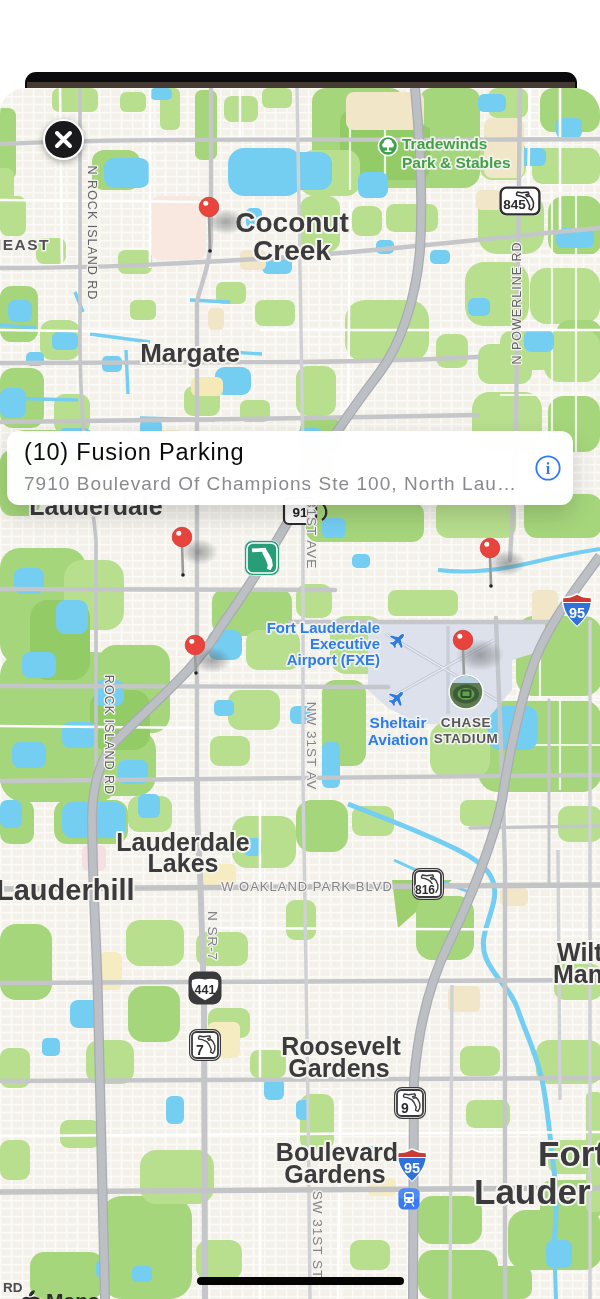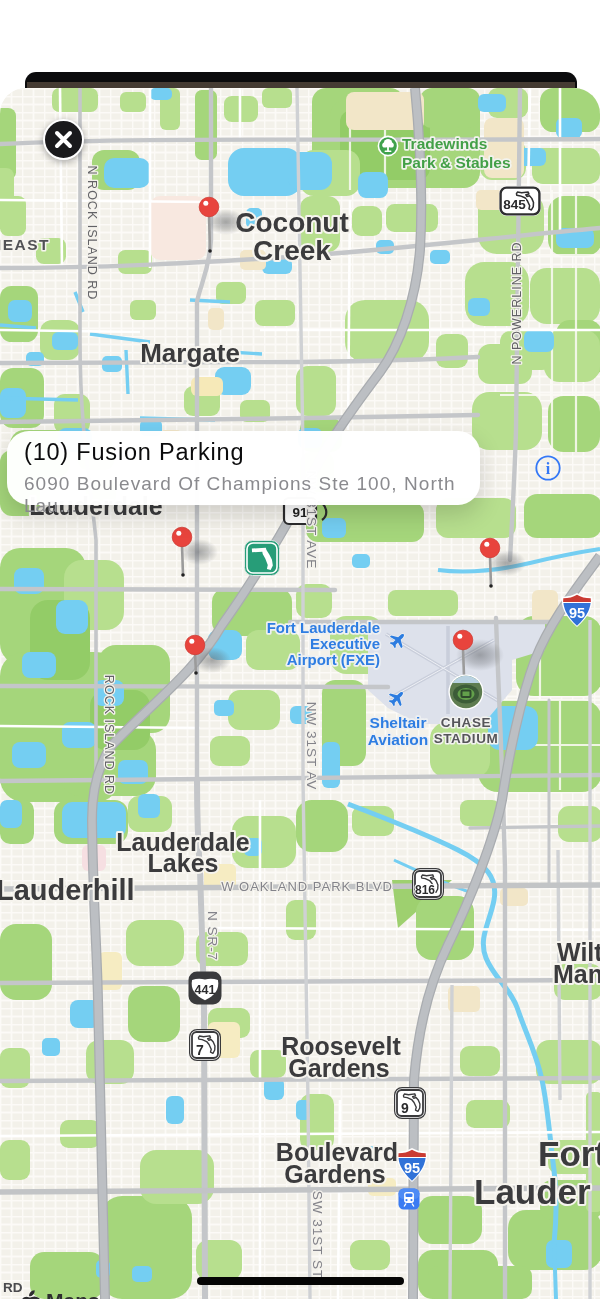--- a/index.html
+++ b/index.html
@@ -511,25 +511,25 @@
 
 </svg>
 </div>
 
 <div class="abs" style="left:43px;top:119px;width:37px;height:37px;background:#1a1a1c;border-radius:50%;border:2.6px solid #ffffff;box-shadow:0 2px 7px rgba(0,0,0,0.35);">
   <svg width="37" height="37" viewBox="0 0 37 37" style="position:absolute;left:0;top:0;">
     <path d="M12 12 L25 25 M25 12 L12 25" stroke="#ffffff" stroke-width="4" stroke-linecap="round"></path>
   </svg>
 </div>
 
-<div class="abs" style="left:7px;top:431px;width:473px;height:74px;background:rgba(255,255,255,0.98);border-radius:22px;box-shadow:0 10px 24px rgba(0,0,0,0.16);">
+<div class="abs" style="left:7px;top:431px;width:566px;height:74px;background:rgba(255,255,255,0.98);border-radius:12px;box-shadow:0 10px 24px rgba(0,0,0,0.16);">
 
   <div class="abs" style="left:17px;top:8px;font-size:23.5px;letter-spacing:0.8px;color:#0b0b0c;">(10) Fusion Parking</div>
 
-  <div class="abs" style="left:17px;top:42px;font-size:19px;letter-spacing:1.05px;color:#8a8a8e;">6090 Boulevard Of Champions Ste 100, North Lau…</div>
+  <div class="abs" style="left:17px;top:42px;font-size:19px;letter-spacing:1.05px;color:#8a8a8e;">7910 Boulevard Of Champions Ste 100, North Lau…</div>
 
   <svg class="abs" style="left:527px;top:23px;" width="28" height="28" viewBox="0 0 28 28">
     <circle cx="14" cy="14" r="11.7" fill="none" stroke="#3478f6" stroke-width="1.8"></circle>
     <text x="14" y="20" text-anchor="middle" font-size="16" font-family="Liberation Serif, serif" font-weight="bold" fill="#3478f6">i</text>
   </svg>
 </div>
 
 <div class="abs" style="left:197px;top:1277px;width:207px;height:8px;border-radius:4px;background:#050505;"></div>
 
 <div class="abs" style="left:22px;top:1289px;width:120px;height:10px;overflow:hidden;">

